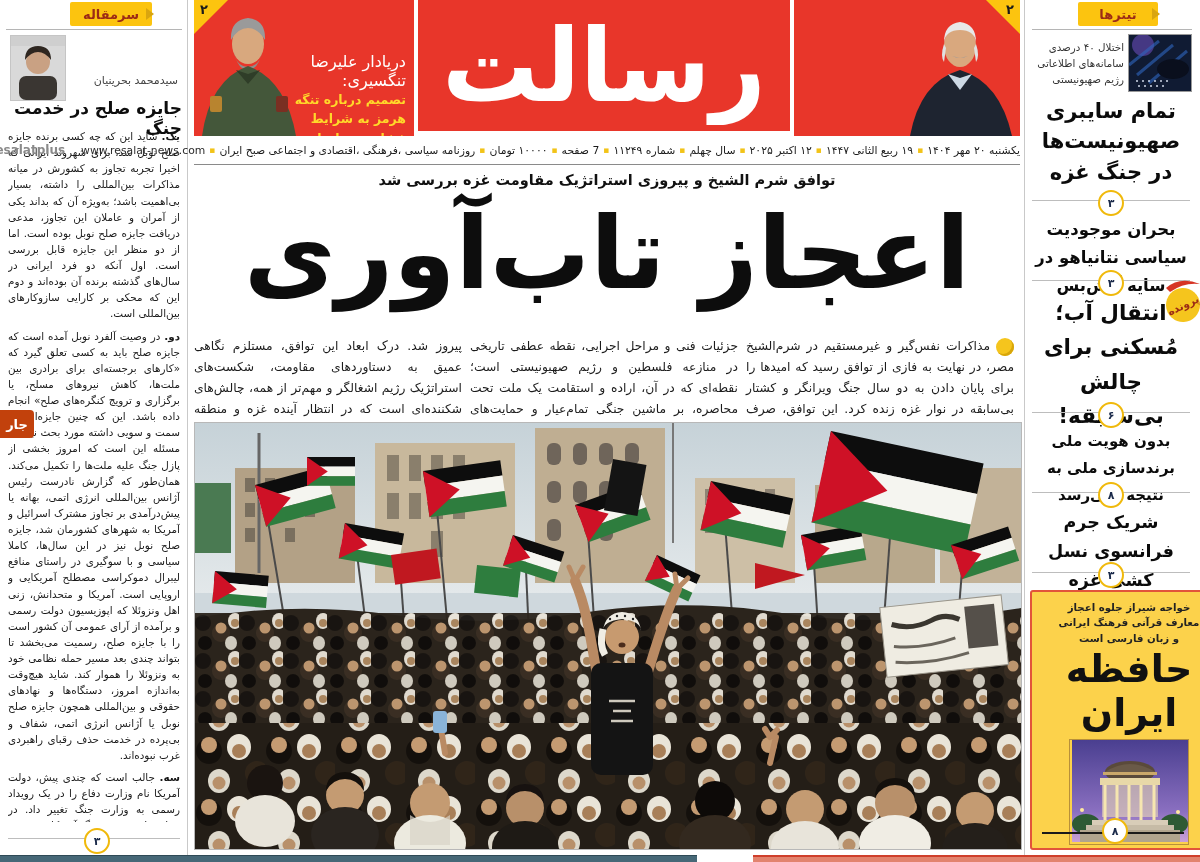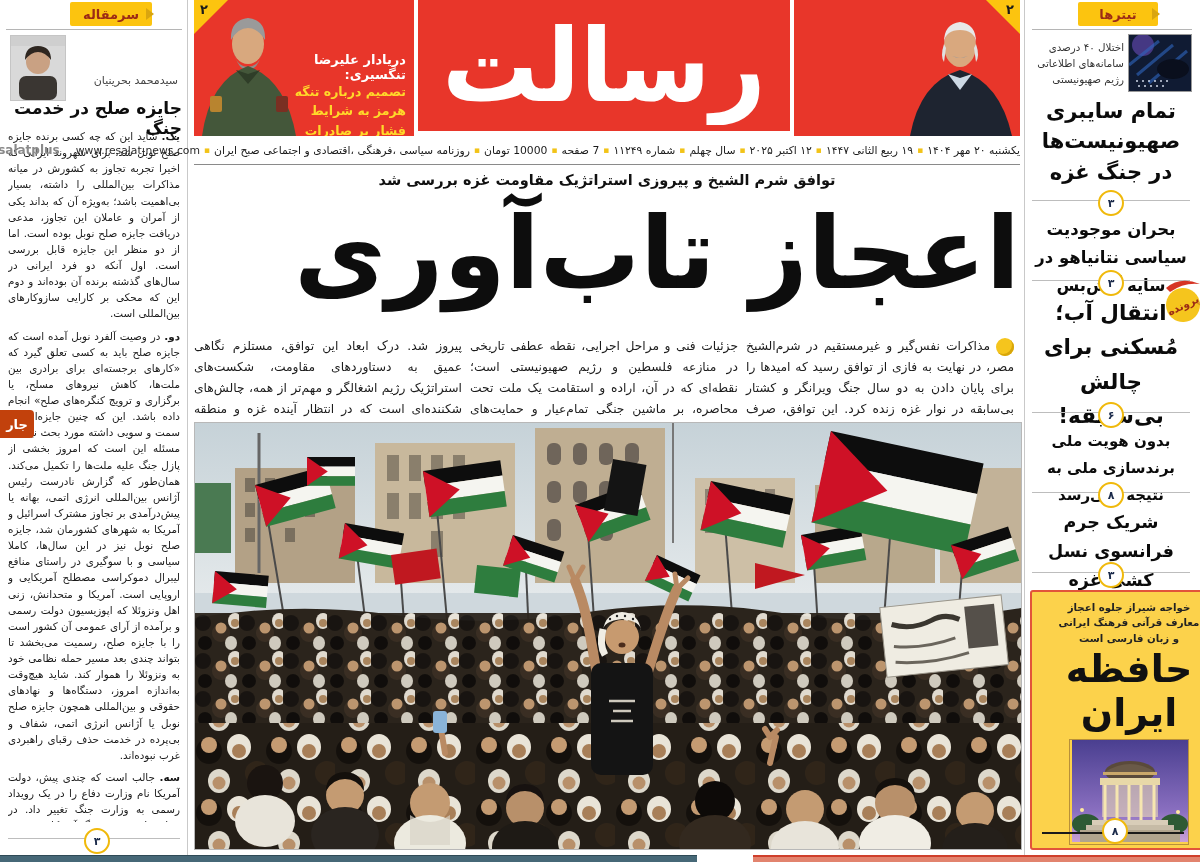--- a/index.html
+++ b/index.html
@@ -16,21 +16,21 @@
   
   .badge{width:22px;height:22px;border-radius:50%;background:#fff;border:2px solid #f0b90b;
        color:#1a2a4a;font-weight:bold;font-size:11px;display:flex;align-items:center;justify-content:center;}
   .divider{height:1px;background:#bdbdbd;}
   
   .redbox{background:#e8362a;overflow:hidden;}
   .corner{width:0;height:0;border-top:34px solid #fcc40f;}
   .corner.tl{border-right:34px solid transparent;}
   .corner.tr{border-left:34px solid transparent;}
   .cornernum{position:absolute;color:#1a1a1a;font-weight:bold;font-size:13px;}
-  .speaker{color:#fff;font-size:13px;font-weight:700;}
+  .speaker{color:#fff;font-size:16px;font-weight:400;}
   .quote{color:#ffd92a;font-size:12.5px;font-weight:bold;line-height:1.55;}
   
   .hcol-title{font-weight:900;color:#0b0b0b;text-align:center;line-height:1.45;}
   .lead-col{font-size:12.3px;line-height:1.7;text-align:justify;color:#1c1c1c;}
   .edit-body{font-size:10.4px;line-height:1.55;text-align:justify;color:#1a1a1a;}
   .edit-body p{margin:0 0 6px 0;}
   .seg{white-space:nowrap;}
   .sep{color:#f2c318;font-size:9px;margin:0 4px;}
   .socialicon{width:13px;height:13px;display:inline-block;vertical-align:middle;margin:0 2px;}
   .culture{background:#fcd24b;border:2px solid #e2543a;border-radius:3px;}
@@ -112,21 +112,21 @@
     <span class="seg">۱۹ ربیع الثانی ۱۴۴۷</span>
       <span class="sep">▪</span>
     <span class="seg">۱۲ اکتبر ۲۰۲۵</span>
       <span class="sep">▪</span>
     <span class="seg">سال چهلم</span>
       <span class="sep">▪</span>
     <span class="seg">شماره ۱۱۲۴۹</span>
       <span class="sep">▪</span>
     <span class="seg">7 صفحه</span>
       <span class="sep">▪</span>
-    <span class="seg">10000 تومان</span>
+    <span class="seg">۱۰۰۰۰ تومان</span>
       <span class="sep">▪</span>
     <span class="seg">روزنامه سیاسی ،فرهنگی ،اقتصادی و اجتماعی صبح ایران</span>
       <span class="sep">▪</span>
     <span class="seg" dir="ltr" style="color:#2a2a2a;">www.resalat-news.com</span>
     <span style="flex:1;"></span>
     <svg class="socialicon" viewBox="0 0 16 16">
         <path d="M3,6 L3,11 L10,11 M8,9 L11,11.5 L8,14 M13,10 L13,5 L6,5 M8,2.5 L5,5 L8,7.5" stroke="#9a9a9a" fill="none" stroke-width="1.4"></path>
       </svg>
     <svg class="socialicon" viewBox="0 0 16 16">
         <rect x="2" y="2" width="12" height="12" rx="3.5" fill="none" stroke="#9a9a9a" stroke-width="1.4"></rect>
@@ -134,21 +134,21 @@
         <circle cx="12" cy="4.2" r="1" fill="#9a9a9a"></circle>
       </svg>
     <svg class="socialicon" viewBox="0 0 16 16">
         <path d="M14,2 L1.5,7.5 L5.5,9 L6.5,13.5 L9,10.5 L12.5,13 Z" fill="#9a9a9a"></path>
       </svg>
     <span dir="ltr" style="color:#8a8a8a;font-size:12px;font-weight:bold;margin-right:4px;">@Resalatplus</span>
   </div>
   <div class="abs hline" style="left:194px;top:164px;width:826px;background:#8a8a8a;"></div>
 
   <div class="abs" style="left:194px;top:172px;width:826px;text-align:center;font-size:14.5px;font-weight:600;color:#111;">توافق شرم الشیخ و پیروزی استراتژیک مقاومت غزه بررسی شد</div>
-  <div class="abs" style="left:194px;top:186px;width:826px;text-align:right;font-size:100px;font-weight:900;color:#0d0d0d;line-height:1.35;letter-spacing:-2px;">اعجاز تاب‌آوری</div>
+  <div class="abs" style="left:194px;top:186px;width:826px;text-align:center;font-size:100px;font-weight:900;color:#0d0d0d;line-height:1.35;letter-spacing:-2px;">اعجاز تاب‌آوری</div>
 
   <div class="abs" style="left:996px;top:338px;width:18px;height:18px;border-radius:50%;background:#f5c51d;box-shadow:inset -2px -2px 0 #d8a60a;"></div>
   <div class="abs lead-col" style="left:746px;top:336px;width:268px;text-indent:24px;">مذاکرات نفس‌گیر و غیرمستقیم در شرم‌الشیخ مصر، در نهایت به فازی از توافق رسید که امیدها را برای پایان دادن به دو سال جنگ ویرانگر و کشتار بی‌سابقه در نوار غزه زنده کرد. این توافق، صرف نظر از</div>
   <div class="abs lead-col" style="left:470px;top:336px;width:268px;">جزئیات فنی و مراحل اجرایی، نقطه عطفی تاریخی در منازعه فلسطین و رژیم صهیونیستی است؛ نقطه‌ای که در آن، اراده و استقامت یک ملت تحت محاصره، بر ماشین جنگی تمام‌عیار و حمایت‌های بین‌المللی آن</div>
   <div class="abs lead-col" style="left:194px;top:336px;width:268px;">
     <span>پیروز شد. درک ابعاد این توافق، مستلزم نگاهی عمیق به دستاوردهای مقاومت، شکست‌های استراتژیک رژیم اشغالگر و مهم‌تر از همه، چالش‌های شکننده‌ای است که در انتظار آینده غزه و منطقه است.</span>
     <span style="display:inline-flex;width:16px;height:16px;border-radius:50%;background:#f5c51d;color:#222;font-size:10px;font-weight:bold;align-items:center;justify-content:center;vertical-align:middle;margin-right:4px;">۲</span>
   </div>
 
   <div class="abs" style="left:194px;top:422px;width:826px;height:426px;border:1px solid #b8b8b8;background:#cfd8dd;">

